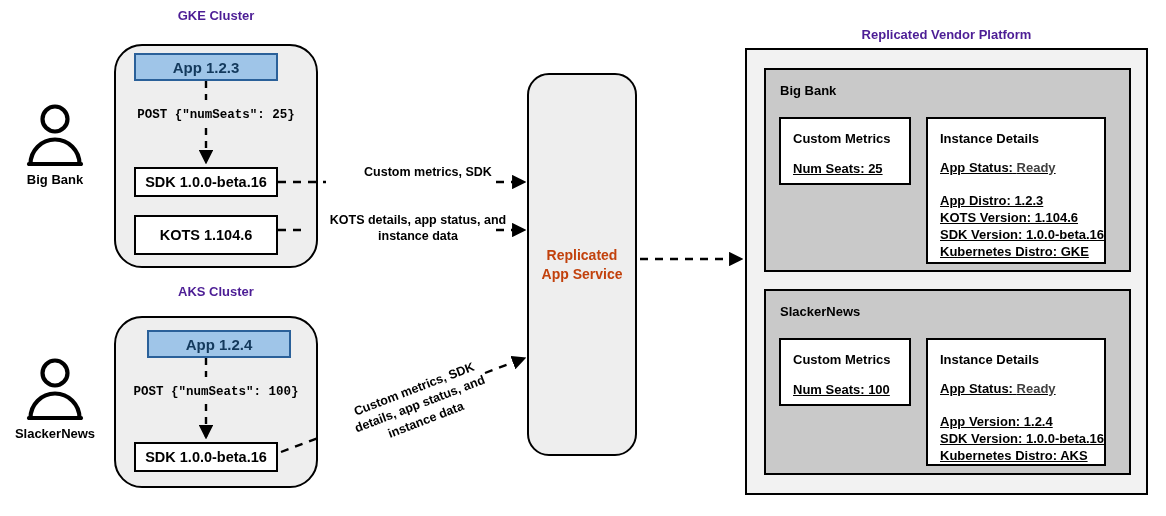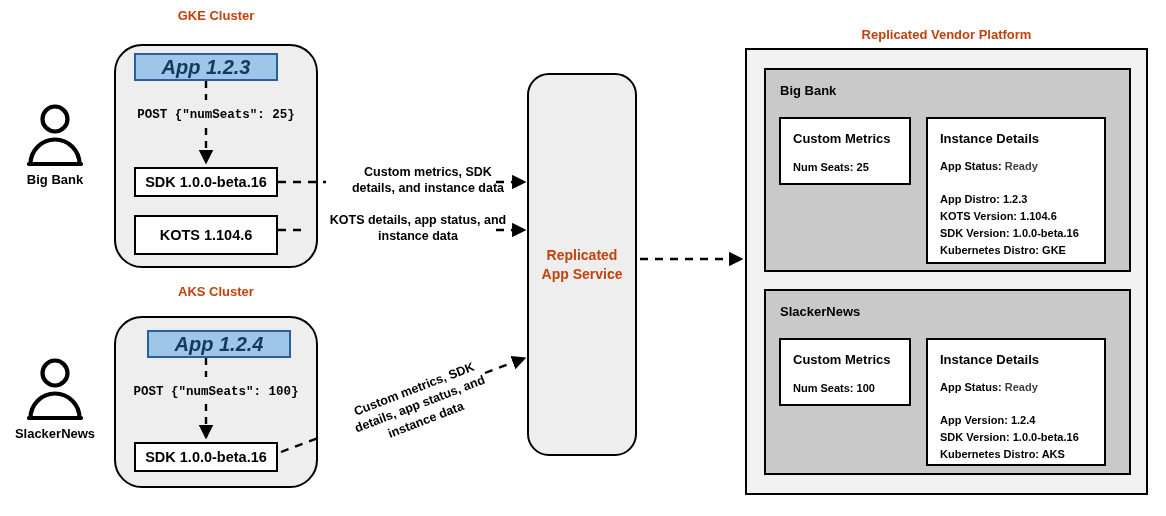--- a/index.html
+++ b/index.html
@@ -17,45 +17,44 @@
     height: 516px;
     background: #ffffff;
     overflow: hidden;
   }
   .abs { position: absolute; }
 
   
   .diagram-title {
     font-size: 13px;
     font-weight: bold;
-    color: #c2410c;
+    color: #4c1d95;
     text-align: center;
     white-space: nowrap;
   }
 
   
   .cluster-shell {
     background: #eeeeee;
     border: 2.2px solid #000000;
     border-radius: 28px;
     box-sizing: border-box;
   }
 
   
   .app-box {
     background: #9fc5e8;
     border: 2px solid #2a6099;
     box-sizing: border-box;
     display: flex;
     align-items: center;
     justify-content: center;
-    font-size: 20px;
+    font-size: 15px;
     font-weight: bold;
     color: #13395c;
-    font-style: italic;
   }
 
   
   .comp-box {
     background: #ffffff;
     border: 2.2px solid #000000;
     box-sizing: border-box;
     display: flex;
     align-items: center;
     justify-content: center;
@@ -138,24 +137,25 @@
     border: 2.4px solid #000000;
     box-sizing: border-box;
   }
   .card-title {
     font-size: 13px;
     font-weight: bold;
     color: #000000;
     white-space: nowrap;
   }
   .card-line {
-    font-size: 11px;
-    font-weight: bold;
-    color: #000000;
-    white-space: nowrap;
+    font-size: 13px;
+    font-weight: bold;
+    color: #000000;
+    white-space: nowrap;
+    text-decoration: underline;
   }
   .status-ready { color: #404040; font-weight: bold; }
 
   svg.overlay {
     position: absolute;
     left: 0; top: 0;
     width: 1166px;
     height: 516px;
     pointer-events: none;
   }
@@ -207,21 +207,20 @@
 
   <div class="service-pill abs" style="left:527px; top:73px; width:110px; height:383px;">
     <div style="pointer-events:none;">
       <div>Replicated</div>
       <div>App Service</div>
     </div>
   </div>
 
   <div class="edge-label abs" style="left:330px; top:164px; width:196px;">
     <div>Custom metrics, SDK</div>
-    <div>details, and instance data</div>
   </div>
 
   <div class="edge-label abs" style="left:310px; top:212px; width:216px;">
     <div>KOTS details, app status, and</div>
     <div>instance data</div>
   </div>
 
   <div class="edge-label rotated abs" style="left:325px; top:380px; width:190px;">
     <div>Custom metrics, SDK</div>
     <div>details, app status, and</div>

